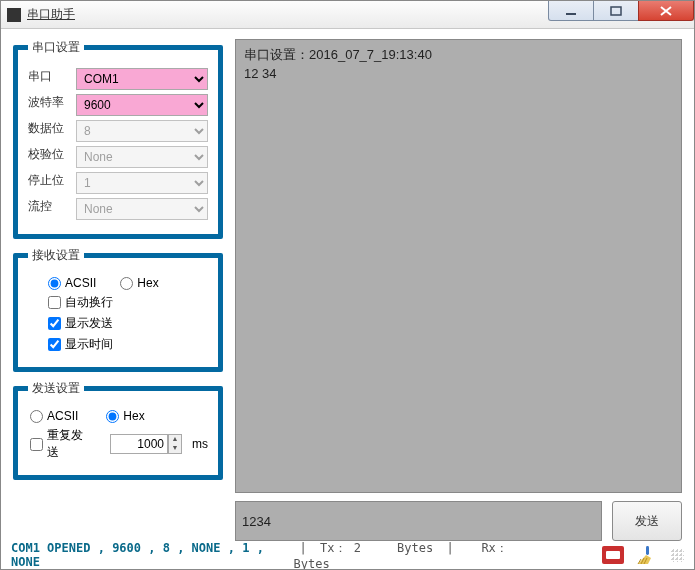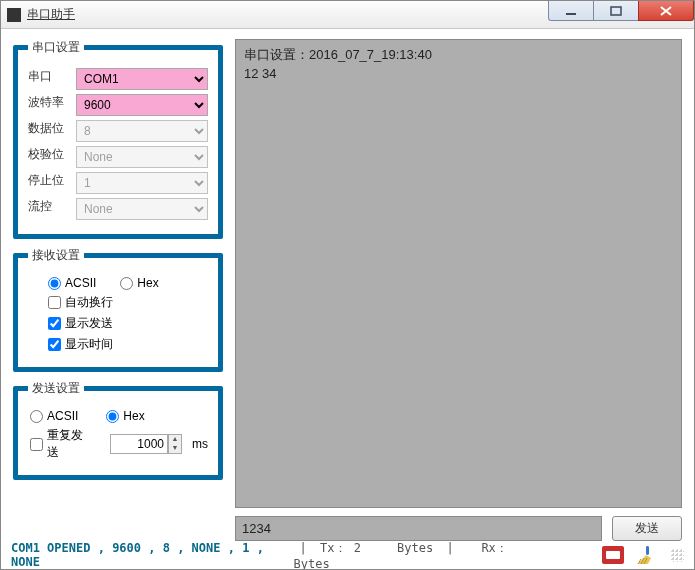--- a/index.html
+++ b/index.html
@@ -124,21 +124,21 @@
     padding: 6px 8px;
     color: #222;
     font-size: 13px;
     line-height: 1.45;
     overflow:hidden;
   }
   .tx-row {
     display:flex;
     gap:10px;
     margin-top: 8px;
-    height: 25px;
+    height: 40px;
   }
   .tx-input {
     flex:1;
     background:#aeaeae;
     border:1px solid #888;
     color:#222;
     padding: 0 6px;
     font-size:13px;
     display:flex;
     align-items:center;

